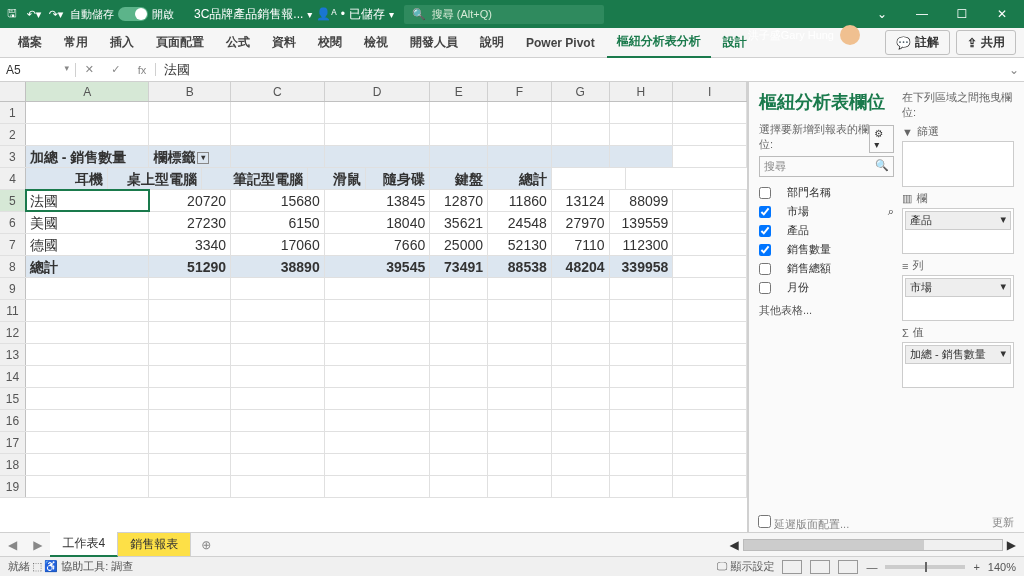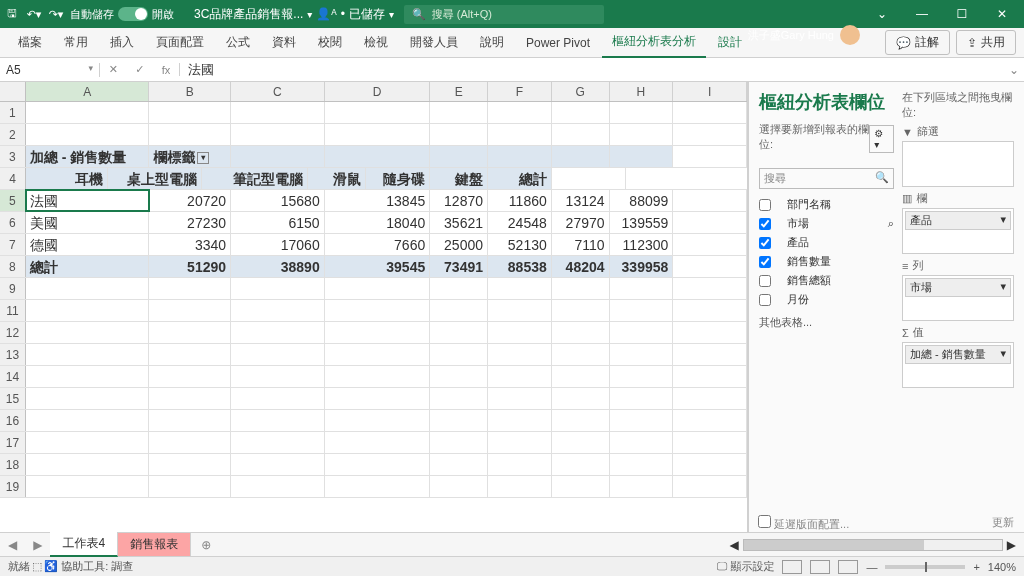--- a/index.html
+++ b/index.html
@@ -15,30 +15,30 @@
 .titlebar .toggle.on::after { left: auto; right: 1px; }
 .titlebar .center { flex: 1; display: flex; align-items: center; gap: 10px; margin-left: 20px; }
 .titlebar .docname { display: flex; align-items: center; gap: 4px; font-size: 12px; }
 .titlebar .search { display: flex; align-items: center; background: #2f8a5e; border-radius: 2px; padding: 2px 8px; gap: 6px; min-width: 200px; font-size: 11px; color: #d6ead6; }
 .titlebar .tb-right { display: flex; align-items: center; gap: 4px; }
 .titlebar .user { display: flex; align-items: center; gap: 6px; font-size: 11px; margin-top: 42px; }
 .titlebar .avatar { width: 20px; height: 20px; border-radius: 50%; background: #f0c090; }
 .winbtn { width: 36px; height: 24px; display: flex; align-items: center; justify-content: center; font-size: 12px; }
 
 
-.ribbon { height: 30px; background: #f6f6f6; border-bottom: 1px solid #d0d0d0; display: flex; align-items: center; padding: 0 8px; gap: 2px; }
+.ribbon { height: 30px; background: #f6f6f6; border-bottom: 1px solid #d0d0d0; display: flex; align-items: center; padding: 0 8px; gap: 2px; font-weight: bold; }
 .ribbon .tab { padding: 6px 10px; font-size: 12px; color: #444; }
 .ribbon .tab.active { color: #1a7a4c; border-bottom: 2px solid #1a7a4c; }
 .ribbon .tab.contextual { color: #1a7a4c; }
 .ribbon .right { margin-left: auto; display: flex; gap: 6px; }
 .ribbon .btn { padding: 3px 10px; font-size: 12px; border: 1px solid #c0c0c0; border-radius: 3px; display: flex; align-items: center; gap: 4px; }
 
 
 .fbar { height: 24px; border-bottom: 1px solid #d0d0d0; display: flex; align-items: center; background: #fff; }
-.fbar .namebox { width: 100px; border-right: 1px solid #d0d0d0; padding: 0 6px; font-size: 12px; display: flex; align-items: flex-start; justify-content: space-between; }
+.fbar .namebox { width: 76px; border-right: 1px solid #d0d0d0; padding: 0 6px; font-size: 12px; display: flex; align-items: flex-start; justify-content: space-between; }
 .fbar .fbtns { width: 80px; display: flex; align-items: center; justify-content: space-around; color: #888; font-size: 11px; border-right: 1px solid #d0d0d0; }
 .fbar .formula { flex: 1; padding: 0 8px; font-size: 13px; }
 .fbar .expand { width: 20px; text-align: center; color: #888; }
 
 
 .main { display: flex; height: calc(576px - 28px - 30px - 24px - 24px - 20px); }
 .gridpane { flex: 1; display: flex; flex-direction: column; overflow: hidden; border-right: 1px solid #d0d0d0; }
 
 
 .colhdr { display: flex; height: 20px; border-bottom: 1px solid #c0c0c0; background: #f0f0f0; }
@@ -75,21 +75,21 @@
 .pivot .other { font-size: 11px; color: #555; margin-top: 6px; }
 .pivot-right { width: 112px; font-size: 11px; color: #666; }
 .pivot-right .zonelbl { margin: 4px 0 2px; display: flex; align-items: center; gap: 4px; }
 .pivot-right .zone { border: 1px solid #ccc; background: #fff; min-height: 46px; padding: 2px; }
 .pivot-right .zone .chip { background: #eee; border: 1px solid #ccc; padding: 1px 4px; font-size: 11px; color: #333; display: flex; justify-content: space-between; }
 .pivot-bottom { position: absolute; bottom: 44px; right: 10px; width: 256px; display: flex; justify-content: space-between; font-size: 11px; color: #888; }
 
 
 .sheettabs { height: 24px; border-top: 1px solid #d0d0d0; display: flex; align-items: center; background: #f6f6f6; font-size: 12px; }
 .sheettabs .nav { padding: 0 8px; color: #888; }
-.sheettabs .tab { padding: 3px 12px; border-right: 1px solid #d0d0d0; background: #fca5a5; }
+.sheettabs .tab { padding: 3px 12px; border-right: 1px solid #d0d0d0; background: #fde047; }
 .sheettabs .tab.active { background: #fff; border-bottom: 2px solid #1a7a4c; }
 .sheettabs .add { padding: 0 10px; color: #888; }
 .sheettabs .scroll { margin-left: auto; display: flex; align-items: center; gap: 4px; padding-right: 8px; }
 .sheettabs .hbar { width: 260px; height: 12px; border: 1px solid #bbb; background: #f0f0f0; position: relative; }
 .sheettabs .hbar .thumb { position: absolute; left: 0; top: 0; bottom: 0; width: 180px; background: #ccc; }
 
 
 .status { height: 20px; background: #f0f0f0; border-top: 1px solid #d0d0d0; display: flex; align-items: center; font-size: 11px; color: #555; padding: 0 8px; gap: 2px; }
 .status .right { margin-left: auto; display: flex; align-items: center; gap: 8px; }
 .status .viewbtn { width: 20px; height: 14px; border: 1px solid #999; }
@@ -405,21 +405,21 @@
           <div class="cell wG"></div>
           <div class="cell wH"></div>
           <div class="cell wI"></div>
         </div>
     </div>
   </div>
 
   <div class="pivot">
     <div class="pivot-left">
       <h3>樞紐分析表欄位</h3>
-      <div style="display:flex;align-items:center;justify-content:flex-end;margin-bottom:12px">
+      <div style="display:flex;align-items:center;justify-content:flex-end;margin-bottom:0">
         <span class="help">選擇要新增到報表的欄位:</span>
         <span class="gearbox">⚙ ▾</span>
       </div>
       <div class="psearch">
         <span>搜尋</span>
         <span>🔍</span>
       </div>
       <div class="fields" id="pivot-fields">
           <label>
             <input type="checkbox" style="">

